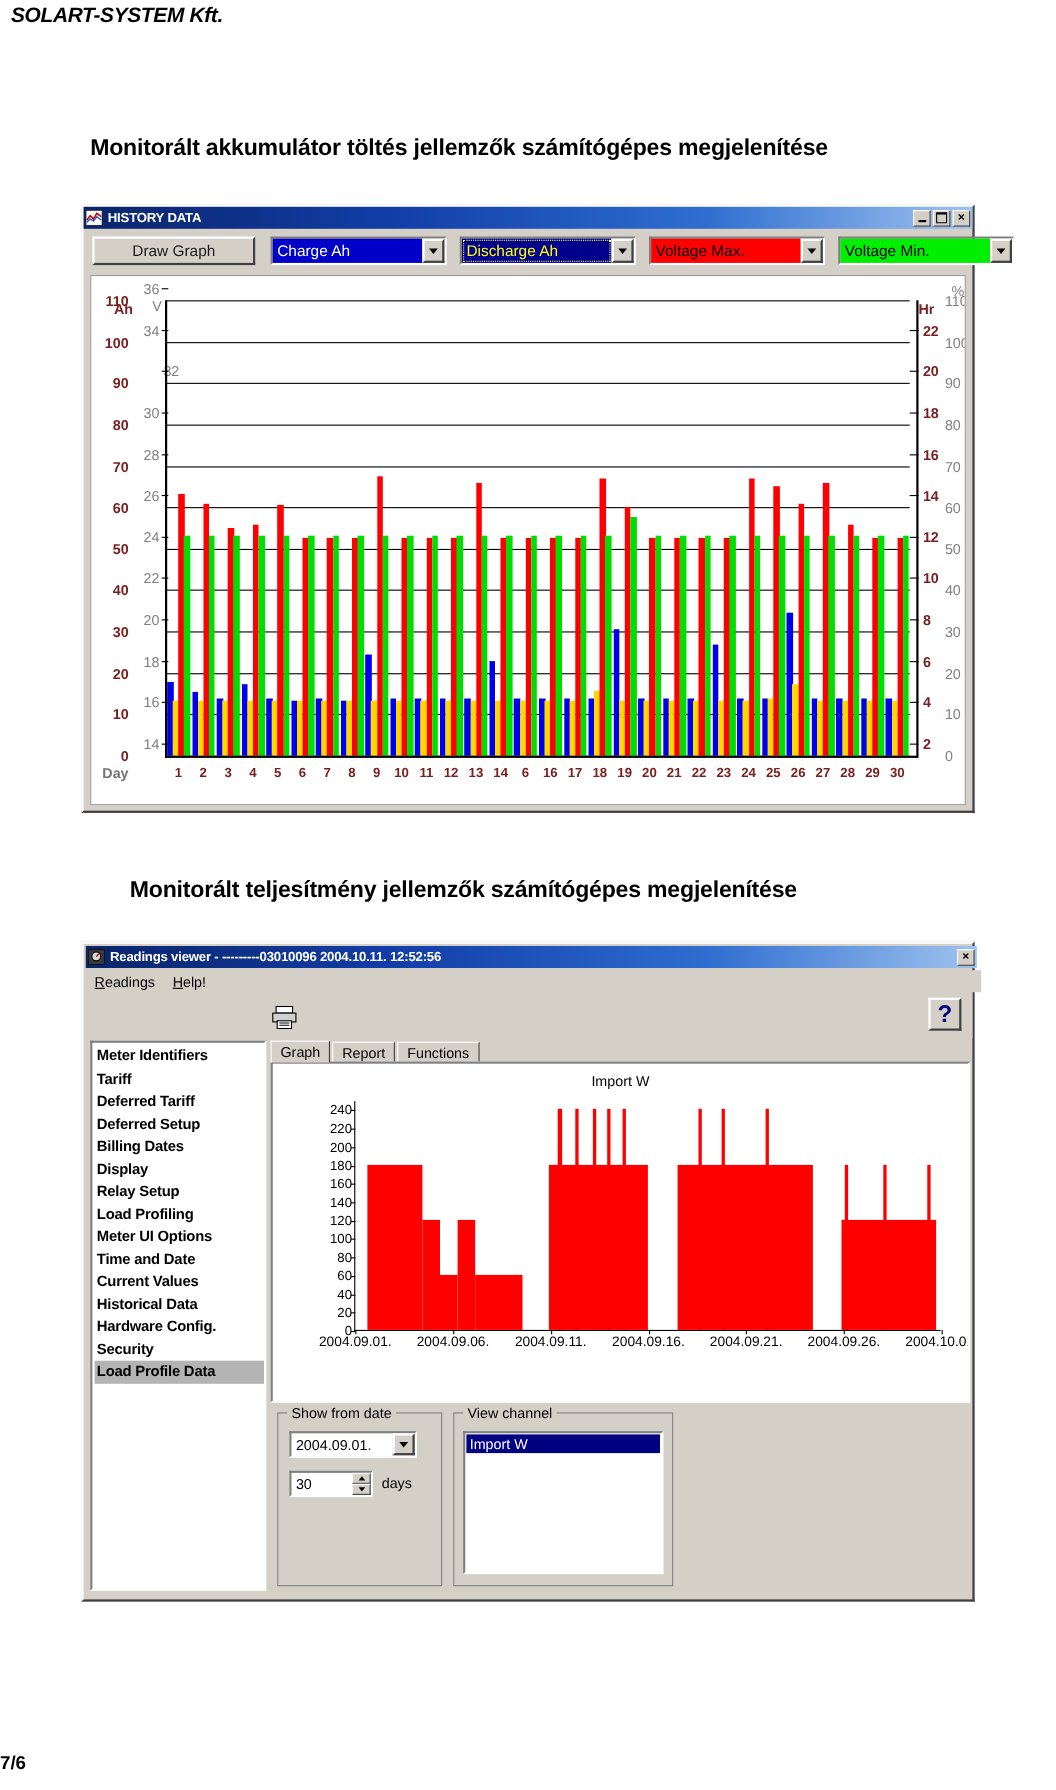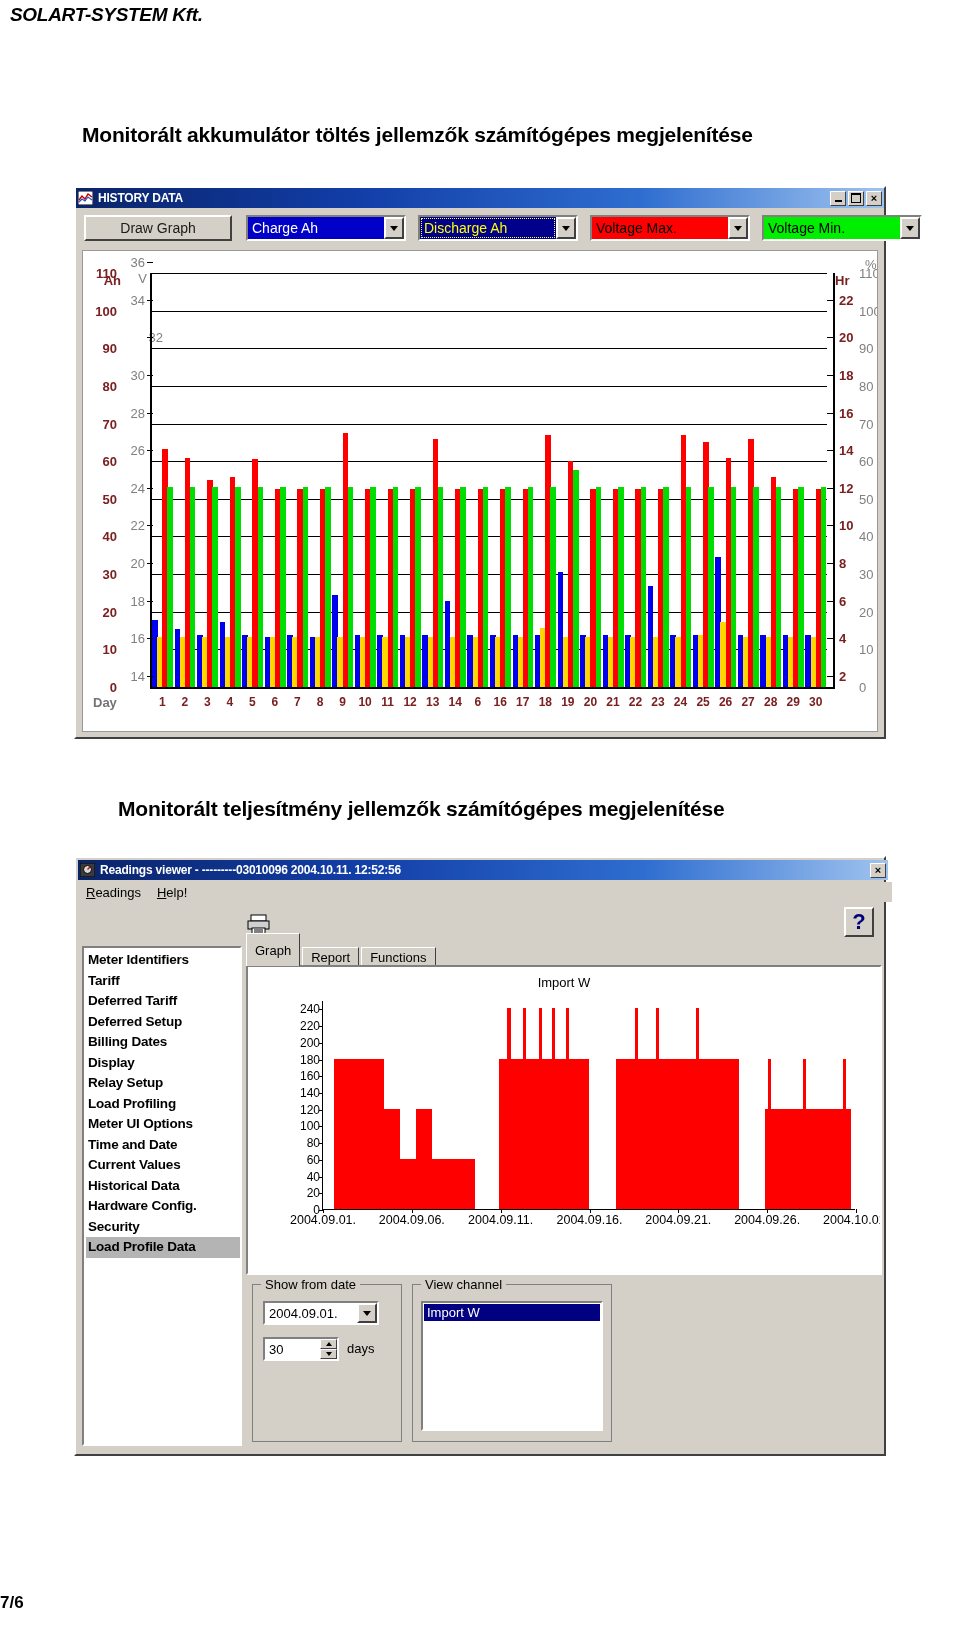--- a/index.html
+++ b/index.html
@@ -169,21 +169,21 @@
      padding-left:2px; white-space:nowrap; letter-spacing:-0.2px;}
   .sb-item.sel{ background:#b4b4b4; }
   #rv-right{ position:absolute; left:170px; top:88px; width:636px; height:500px;}
   #rv-tabs{ position:absolute; left:0; top:0; height:20px; display:flex; align-items:flex-end;}
   .tab{
     height:19px; margin-right:2px; padding:0 8px;
     background:#d4d0c8; font-size:13px;
     border:1px solid #fff; border-right-color:#404040; border-bottom:none;
     display:flex;align-items:center; box-sizing:border-box;
   }
-  .tab.active{ height:33px; background:#d4d0c8; font-weight:normal; position:relative; z-index:2;}
+  .tab.active{ height:20px; background:#d4d0c8; font-weight:normal; position:relative; z-index:2;}
   #rv-graphpanel{
     position:absolute; left:0; top:19px; width:636px; height:310px;
     background:#ffffff;
     border:2px solid #808080; border-right-color:#fff; border-bottom-color:#fff;
     box-sizing:border-box; overflow:hidden;
   }
   #rv-chart-title{ position:absolute; top:8px; left:0; width:100%; text-align:center;
      font-size:13px;}
   #rv-plot{ position:absolute; left:74px; top:34px; width:532px; height:208px;
      border-left:1.5px solid #000; border-bottom:1.5px solid #000;}

